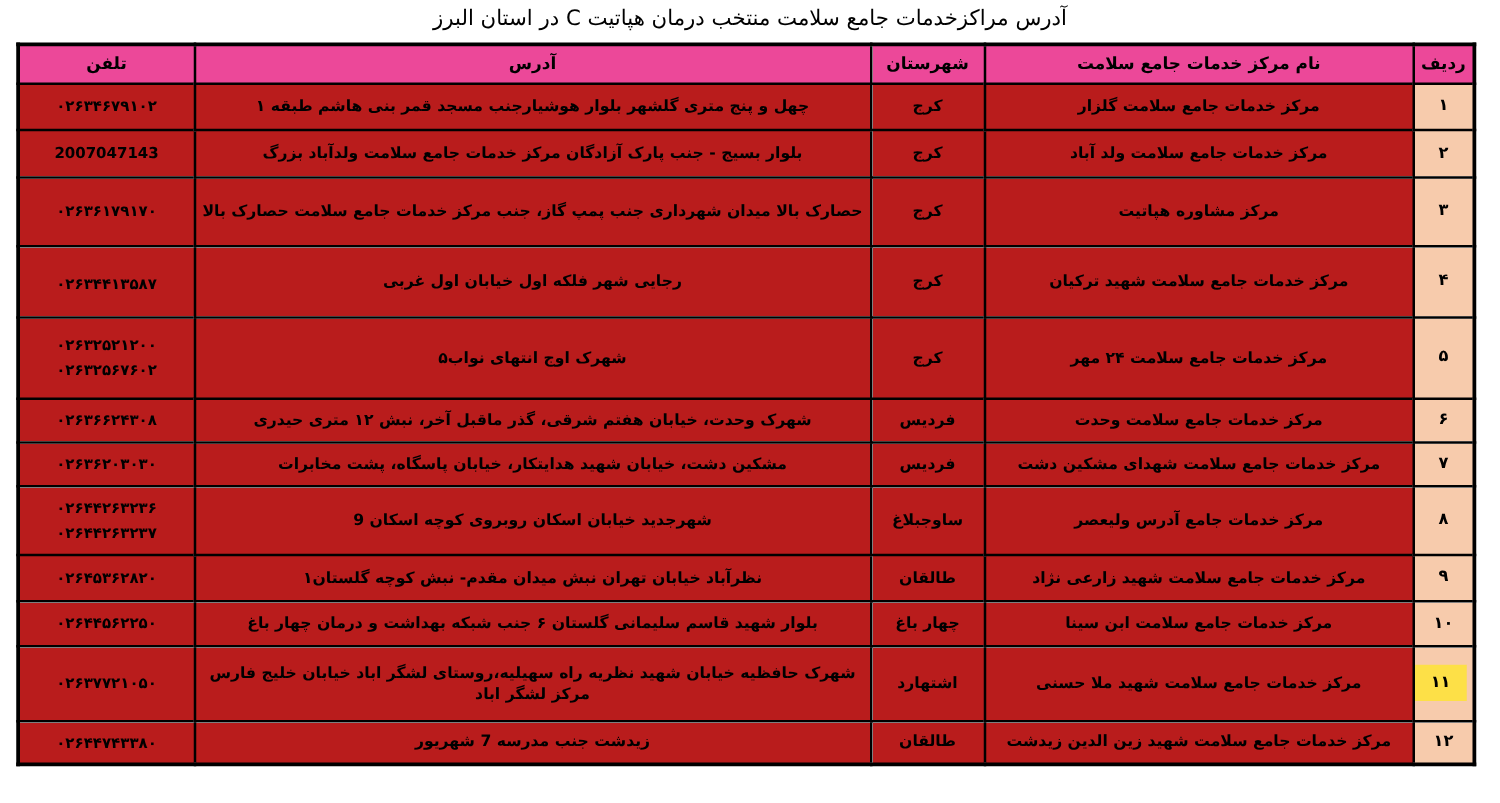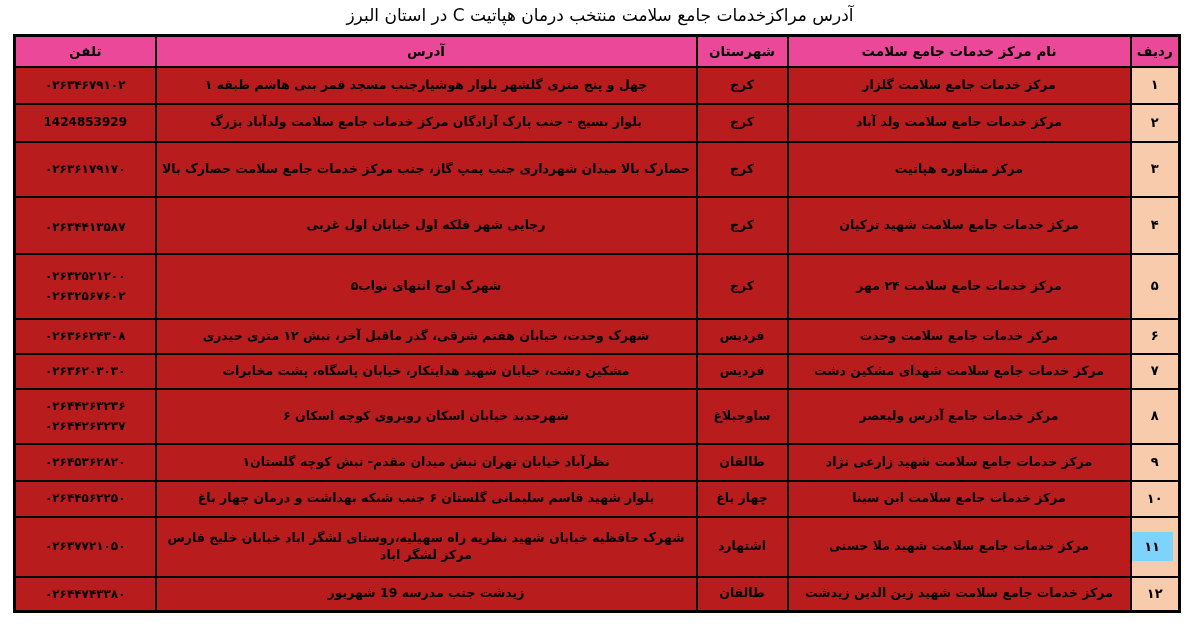--- a/index.html
+++ b/index.html
@@ -39,21 +39,21 @@
     height: 31px;
     font-size: 13.5px;
   }
   td { font-size: 12.5px; background: #b91c1c; line-height: 1.35; }
   td.radif-cell { background: #f7cbac; font-size: 13px; }
   td.phone-cell { font-size: 12px; }
   td.phone-cell.valign-top { vertical-align: top; padding-top: 18px; }
   .phone-line { margin: 3px 0; }
   .num-highlight {
     display: inline-block;
-    background: #7dd3fc;
+    background: #fde047;
     padding: 8px 13px;
     line-height: 1;
   }
 </style>
 </head>
 <body>
 
 <div class="page">
   <div class="title">آدرس مراکزخدمات جامع سلامت منتخب درمان هپاتیت C در استان البرز</div>
 
@@ -83,21 +83,21 @@
           <td class="phone-cell">
             <div class="phone-line">۰۲۶۳۴۶۷۹۱۰۲</div>
           </td>
         </tr>
         <tr style="height: 38px;">
           <td class="radif-cell">۲</td>
           <td>مرکز خدمات جامع سلامت ولد آباد</td>
           <td>کرج</td>
           <td>بلوار بسیج - جنب پارک آزادگان مرکز خدمات جامع سلامت ولدآباد بزرگ</td>
           <td class="phone-cell">
-            <div class="phone-line">1424853929</div>
+            <div class="phone-line">2007047143</div>
           </td>
         </tr>
         <tr style="height: 55px;">
           <td class="radif-cell">۳</td>
           <td>مرکز مشاوره هپاتیت</td>
           <td>کرج</td>
           <td>حصارک بالا میدان شهرداری جنب پمپ گاز، جنب مرکز خدمات جامع سلامت حصارک بالا</td>
           <td class="phone-cell">
             <div class="phone-line">۰۲۶۳۶۱۷۹۱۷۰</div>
           </td>
@@ -136,21 +136,21 @@
           <td>فردیس</td>
           <td>مشکین دشت، خیابان شهید هدایتکار، خیابان پاسگاه، پشت مخابرات</td>
           <td class="phone-cell">
             <div class="phone-line">۰۲۶۳۶۲۰۳۰۳۰</div>
           </td>
         </tr>
         <tr style="height: 55px;">
           <td class="radif-cell">۸</td>
           <td>مرکز خدمات جامع آدرس ولیعصر</td>
           <td>ساوجبلاغ</td>
-          <td>شهرجدید خیابان اسکان روبروی کوچه اسکان ۶</td>
+          <td>شهرجدید خیابان اسکان روبروی کوچه اسکان 9</td>
           <td class="phone-cell">
             <div class="phone-line">۰۲۶۴۴۲۶۳۲۳۶</div>
             <div class="phone-line">۰۲۶۴۴۲۶۳۲۳۷</div>
           </td>
         </tr>
         <tr style="height: 37px;">
           <td class="radif-cell">۹</td>
           <td>مرکز خدمات جامع سلامت شهید زارعی نژاد</td>
           <td>طالقان</td>
           <td>نظرآباد خیابان تهران نبش میدان مقدم- نبش کوچه گلستان۱</td>
@@ -173,20 +173,20 @@
           <td>اشتهارد</td>
           <td>شهرک حافظیه خیابان شهید نظریه راه سهیلیه،روستای لشگر اباد خیابان خلیج فارس مرکز لشگر اباد</td>
           <td class="phone-cell">
             <div class="phone-line">۰۲۶۳۷۷۲۱۰۵۰</div>
           </td>
         </tr>
         <tr style="height: 35px;">
           <td class="radif-cell">۱۲</td>
           <td>مرکز خدمات جامع سلامت شهید زین الدین زیدشت</td>
           <td>طالقان</td>
-          <td>زیدشت جنب مدرسه 19 شهریور</td>
+          <td>زیدشت جنب مدرسه 7 شهریور</td>
           <td class="phone-cell">
             <div class="phone-line">۰۲۶۴۴۷۴۳۳۸۰</div>
           </td>
         </tr>
       </tbody>
   </table>
 </div>
 
 </body></html>

